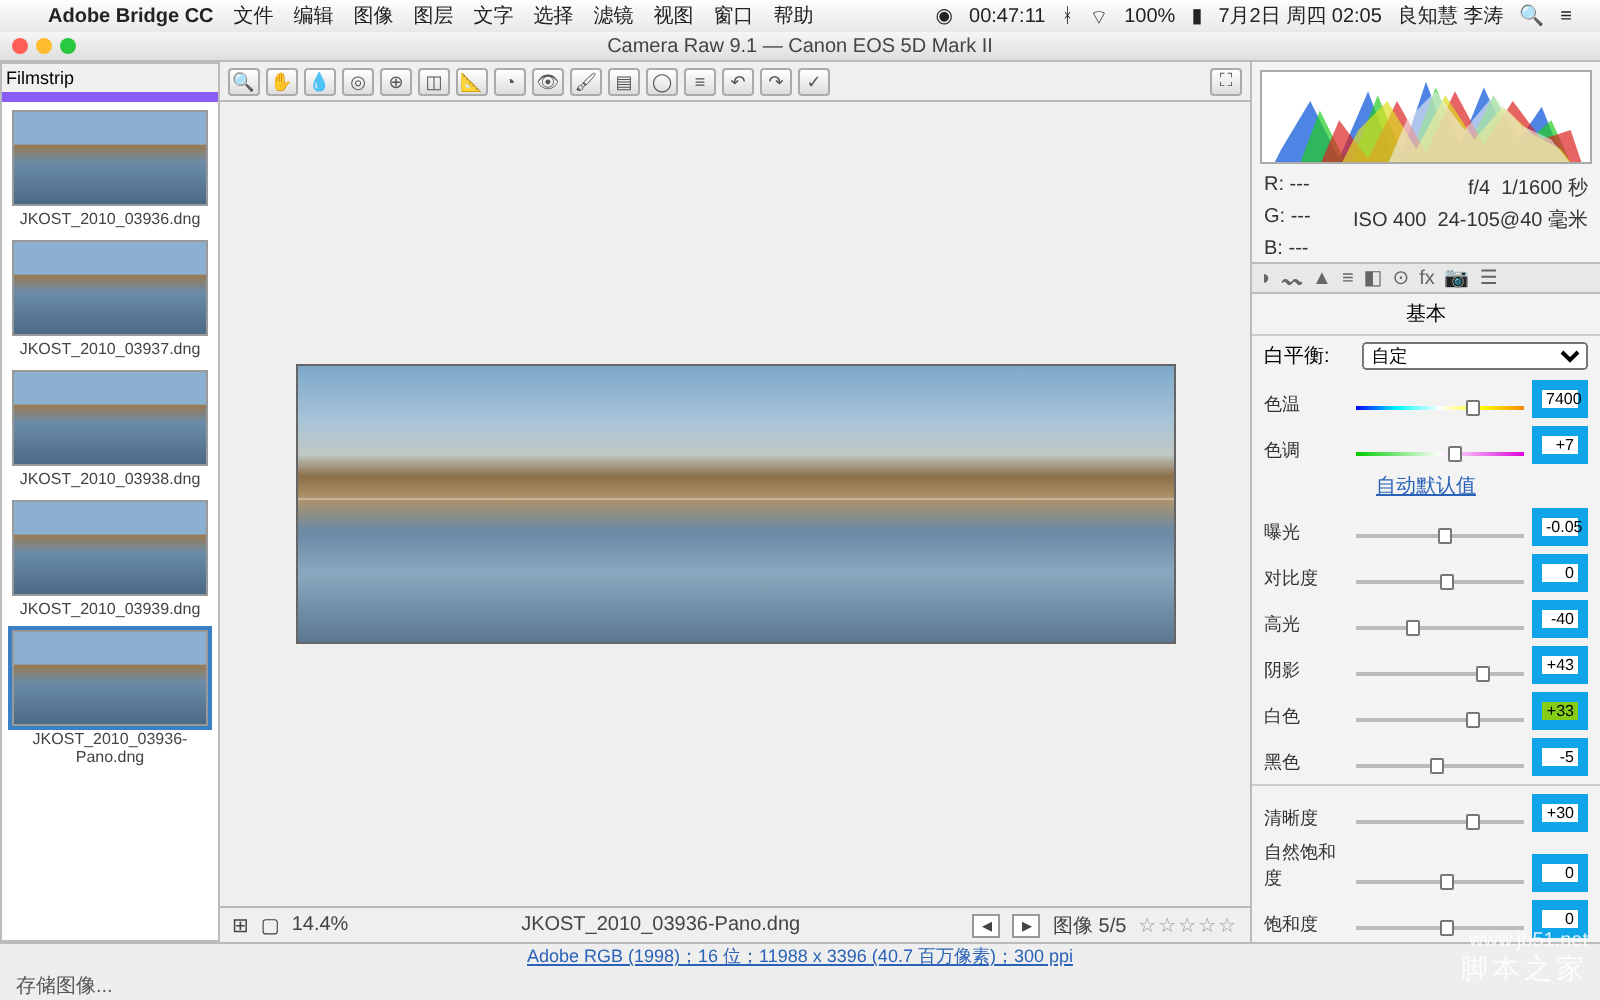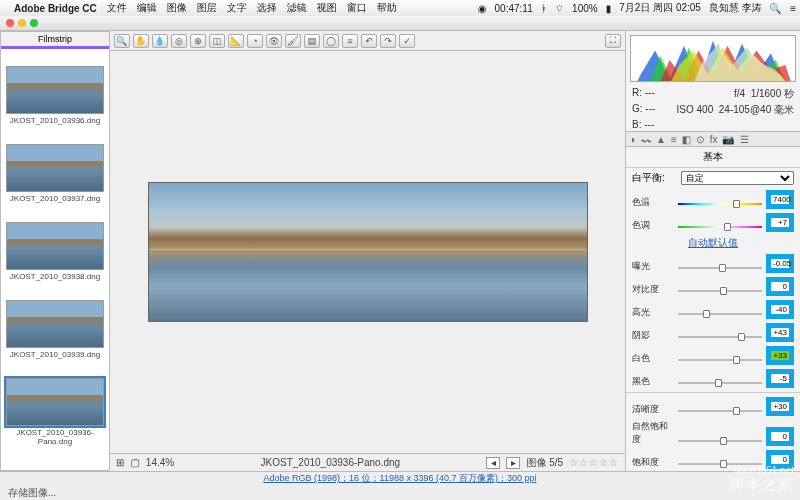--- a/index.html
+++ b/index.html
@@ -1,28 +1,28 @@
 <!DOCTYPE html>
 <html><head>
 <meta charset="utf-8">
 <style>
 *{margin:0;padding:0;box-sizing:border-box;font-family:-apple-system,"Helvetica Neue",Arial,sans-serif;font-size:10px}
 body{background:#2a2a2a;width:800px;height:500px;overflow:hidden;position:relative}
-.menubar{height:16px;background:linear-gradient(#fdfdfd,#e8e8e8);display:flex;align-items:center;padding:0 4px;gap:10px;color:#222;font-size:10px}
+.menubar{height:16px;background:linear-gradient(#fdfdfd,#e8e8e8);display:flex;align-items:center;padding:0 14px;gap:10px;color:#222;font-size:10px}
 .menubar .apple{font-size:11px}
 .menubar .right{margin-left:auto;display:flex;gap:8px;align-items:center}
 .titlebar{height:15px;background:linear-gradient(#f6f6f6,#dedede);display:flex;align-items:center;justify-content:center;color:#444;font-size:9px;border-bottom:1px solid #bbb;position:relative}
 .traffic{position:absolute;left:6px;display:flex;gap:4px}
 .traffic span{width:8px;height:8px;border-radius:50%;display:inline-block}
 .tr-r{background:#ff5f57}.tr-y{background:#febc2e}.tr-g{background:#28c840}
 .main{display:flex;height:440px;background:#e9e9e9}
 .filmstrip{width:110px;background:#fff;border:1px solid #bbb;display:flex;flex-direction:column}
-.fs-head{font-size:9px;text-align:center;padding:2px;background:#f0f0f0;border-bottom:3px solid #8b5cf6}
+.fs-head{font-size:9px;padding:2px;background:#f0f0f0;border-bottom:5px solid #8b5cf6}
 .fs-body{flex:1;overflow:hidden;padding:2px}
-.thumb{margin:15px auto 1px;width:98px}
+.thumb{margin:2px auto 1px;width:98px}
 .thumb .img{height:48px;background:linear-gradient(#8bb0d0 0%,#8bb0d0 35%,#9a7a52 36%,#6b8ca8 55%,#4a6a85 100%);border:1px solid #999}
 .thumb.sel .img{outline:2px solid #3b7fc4}
 .thumb .cap{font-size:8px;text-align:center;color:#444;padding:2px 0 4px}
 .center{flex:1;display:flex;flex-direction:column;background:#efefef}
 .toolbar{height:20px;border-bottom:1px solid #bbb;display:flex;align-items:center;padding:0 4px;gap:3px}
 .tb-btn{width:16px;height:14px;border:1px solid #aaa;background:linear-gradient(#fff,#ddd);border-radius:2px;font-size:9px;display:flex;align-items:center;justify-content:center;color:#555}
 .preview{flex:1;display:flex;align-items:center;justify-content:center;padding:10px}
 .pano{width:440px;height:140px;border:1px solid #666;background:linear-gradient(to bottom,#7da8c9 0%,#a9c4d8 20%,#c0c8c4 32%,#8a6f4a 40%,#b0946a 48%,#6989a5 60%,#8aa8be 75%,#5b7890 100%);position:relative}
 .pano::after{content:"";position:absolute;left:0;right:0;top:48%;height:1px;background:rgba(255,255,255,.3)}
 .statusbar{height:18px;border-top:1px solid #bbb;display:flex;align-items:center;gap:6px;padding:0 6px;font-size:9px;color:#444}
@@ -82,20 +82,21 @@
     <span>≡</span>
   </div>
 </div>
 
 <div class="titlebar">
   <div class="traffic">
     <span class="tr-r"></span>
     <span class="tr-y"></span>
     <span class="tr-g"></span>
   </div>
+  <span>Camera Raw 9.1 — Canon EOS 5D Mark II</span>
 </div>
 
 <div class="main">
   <div class="filmstrip">
     <div class="fs-head">Filmstrip</div>
     <div class="fs-body" id="fs-body">
         <div class="thumb">
           <div class="img"></div>
           <div class="cap">JKOST_2010_03936.dng</div>
         </div>

